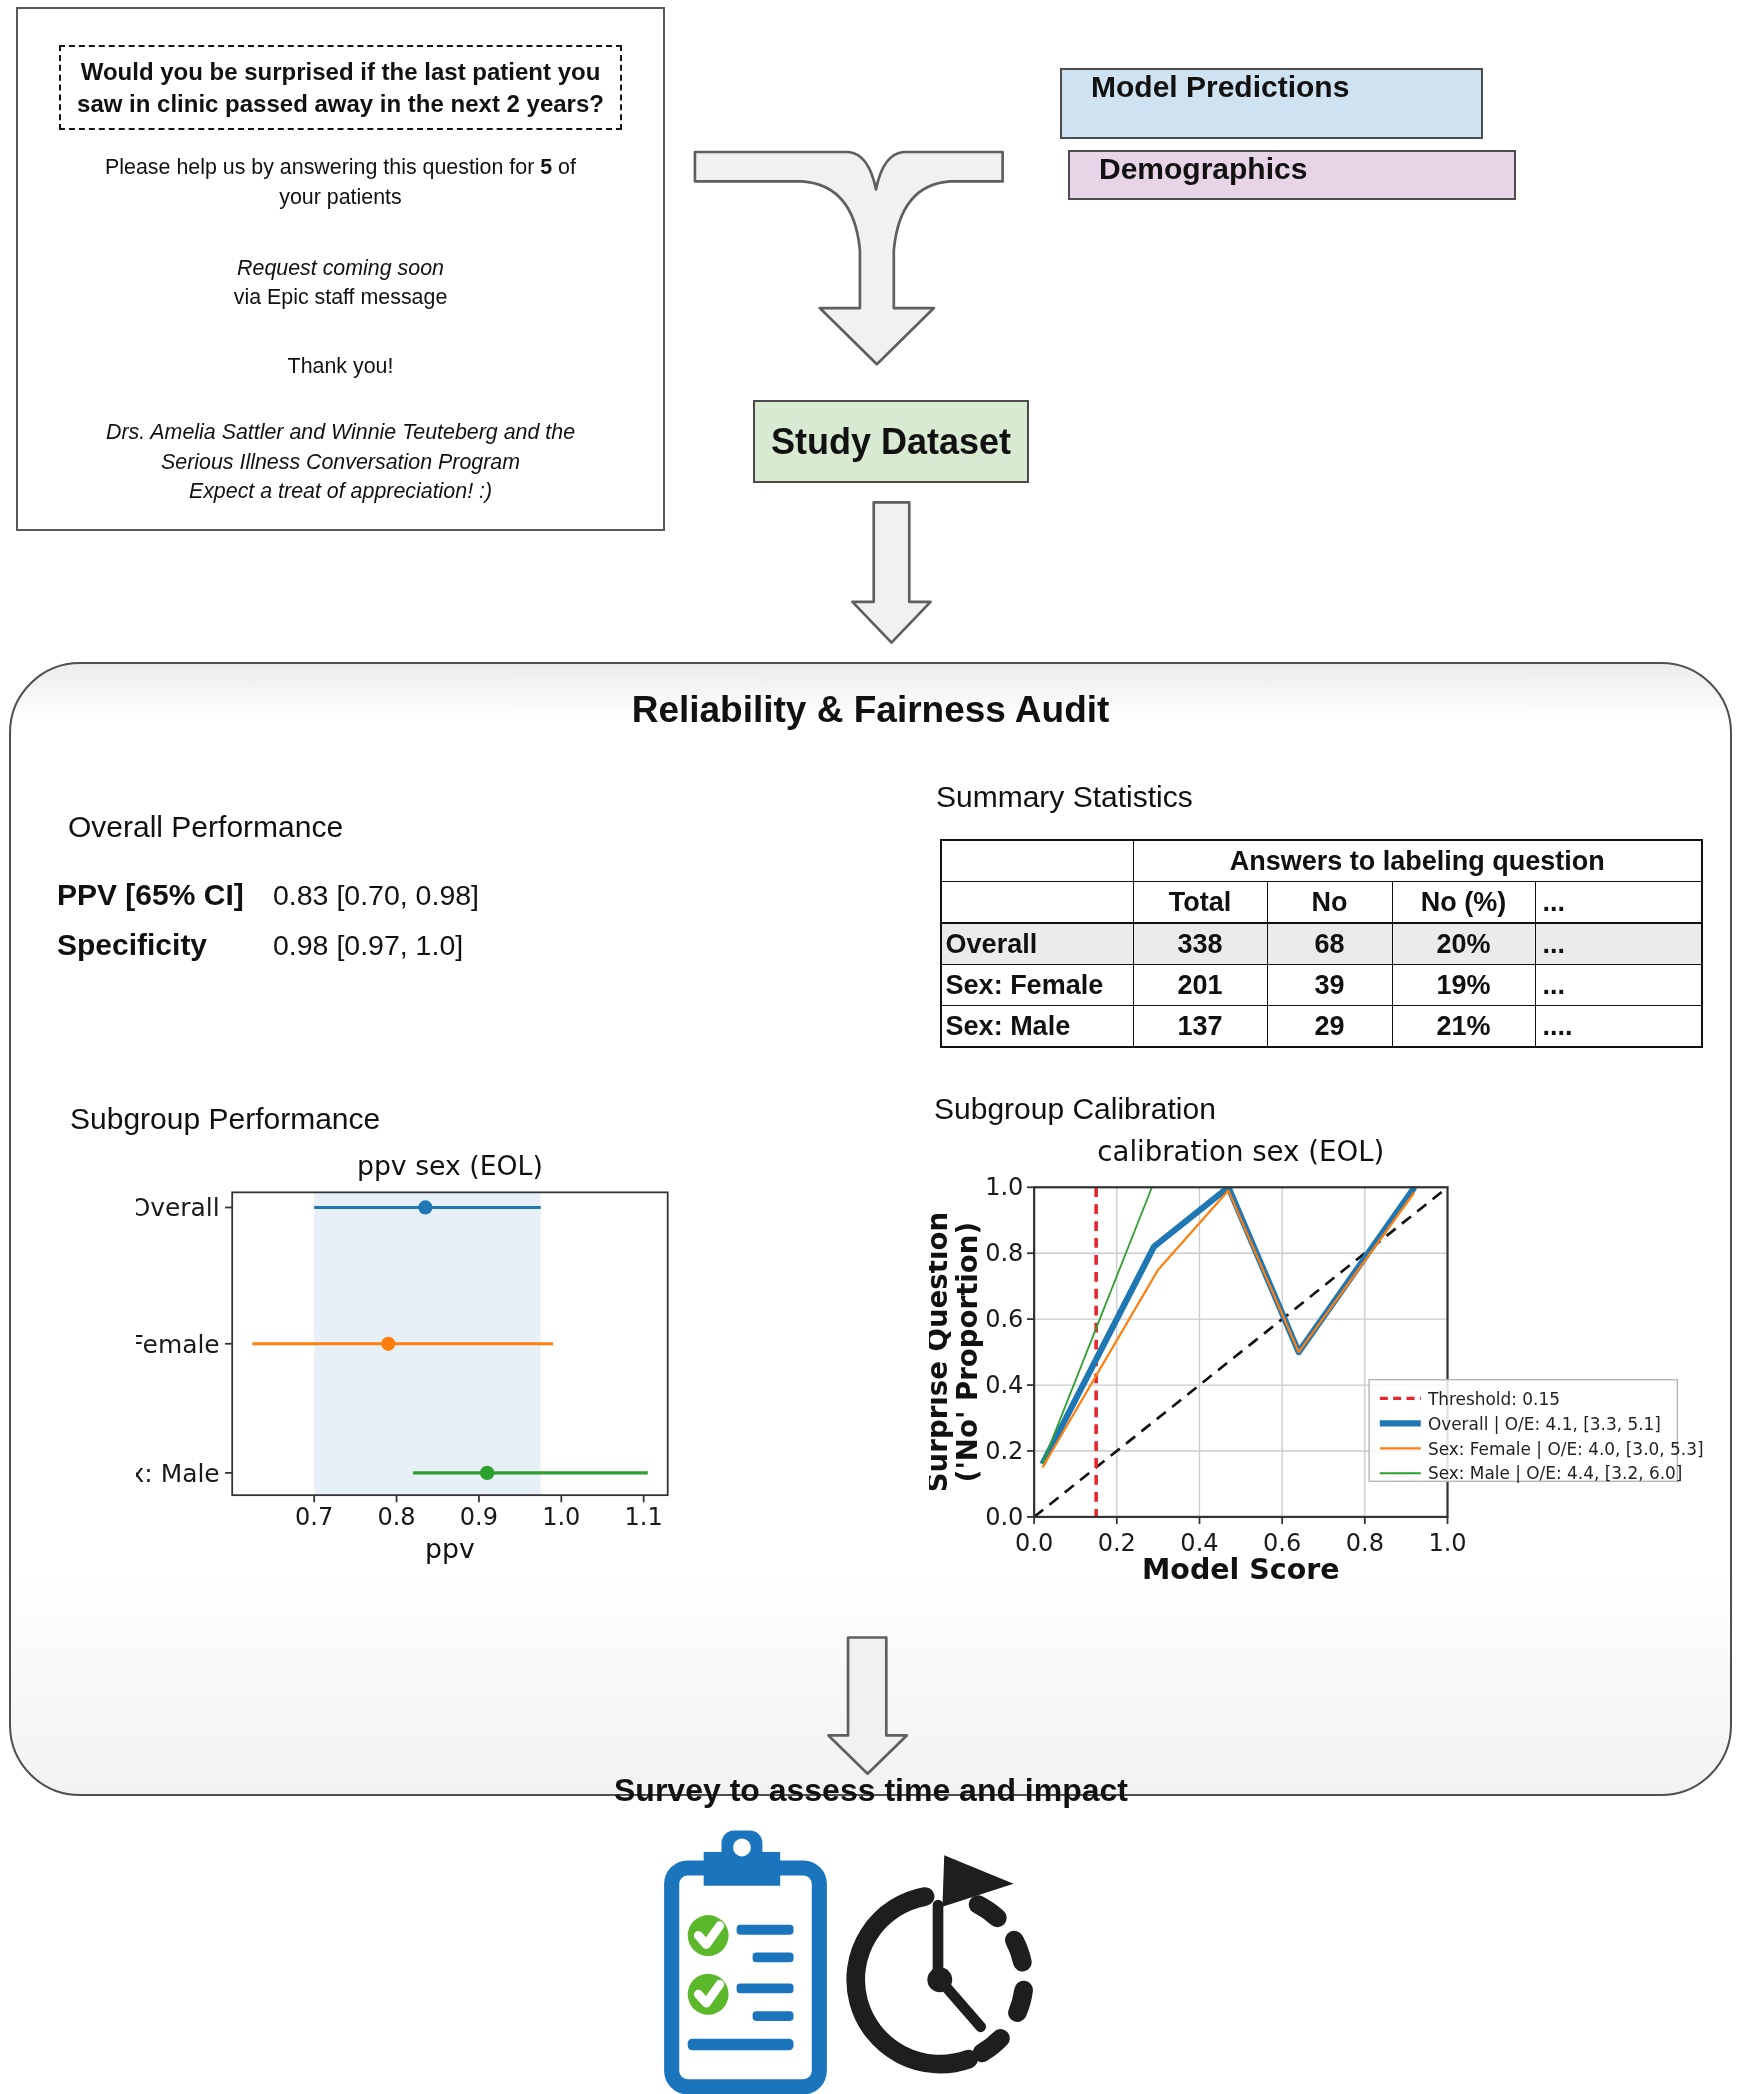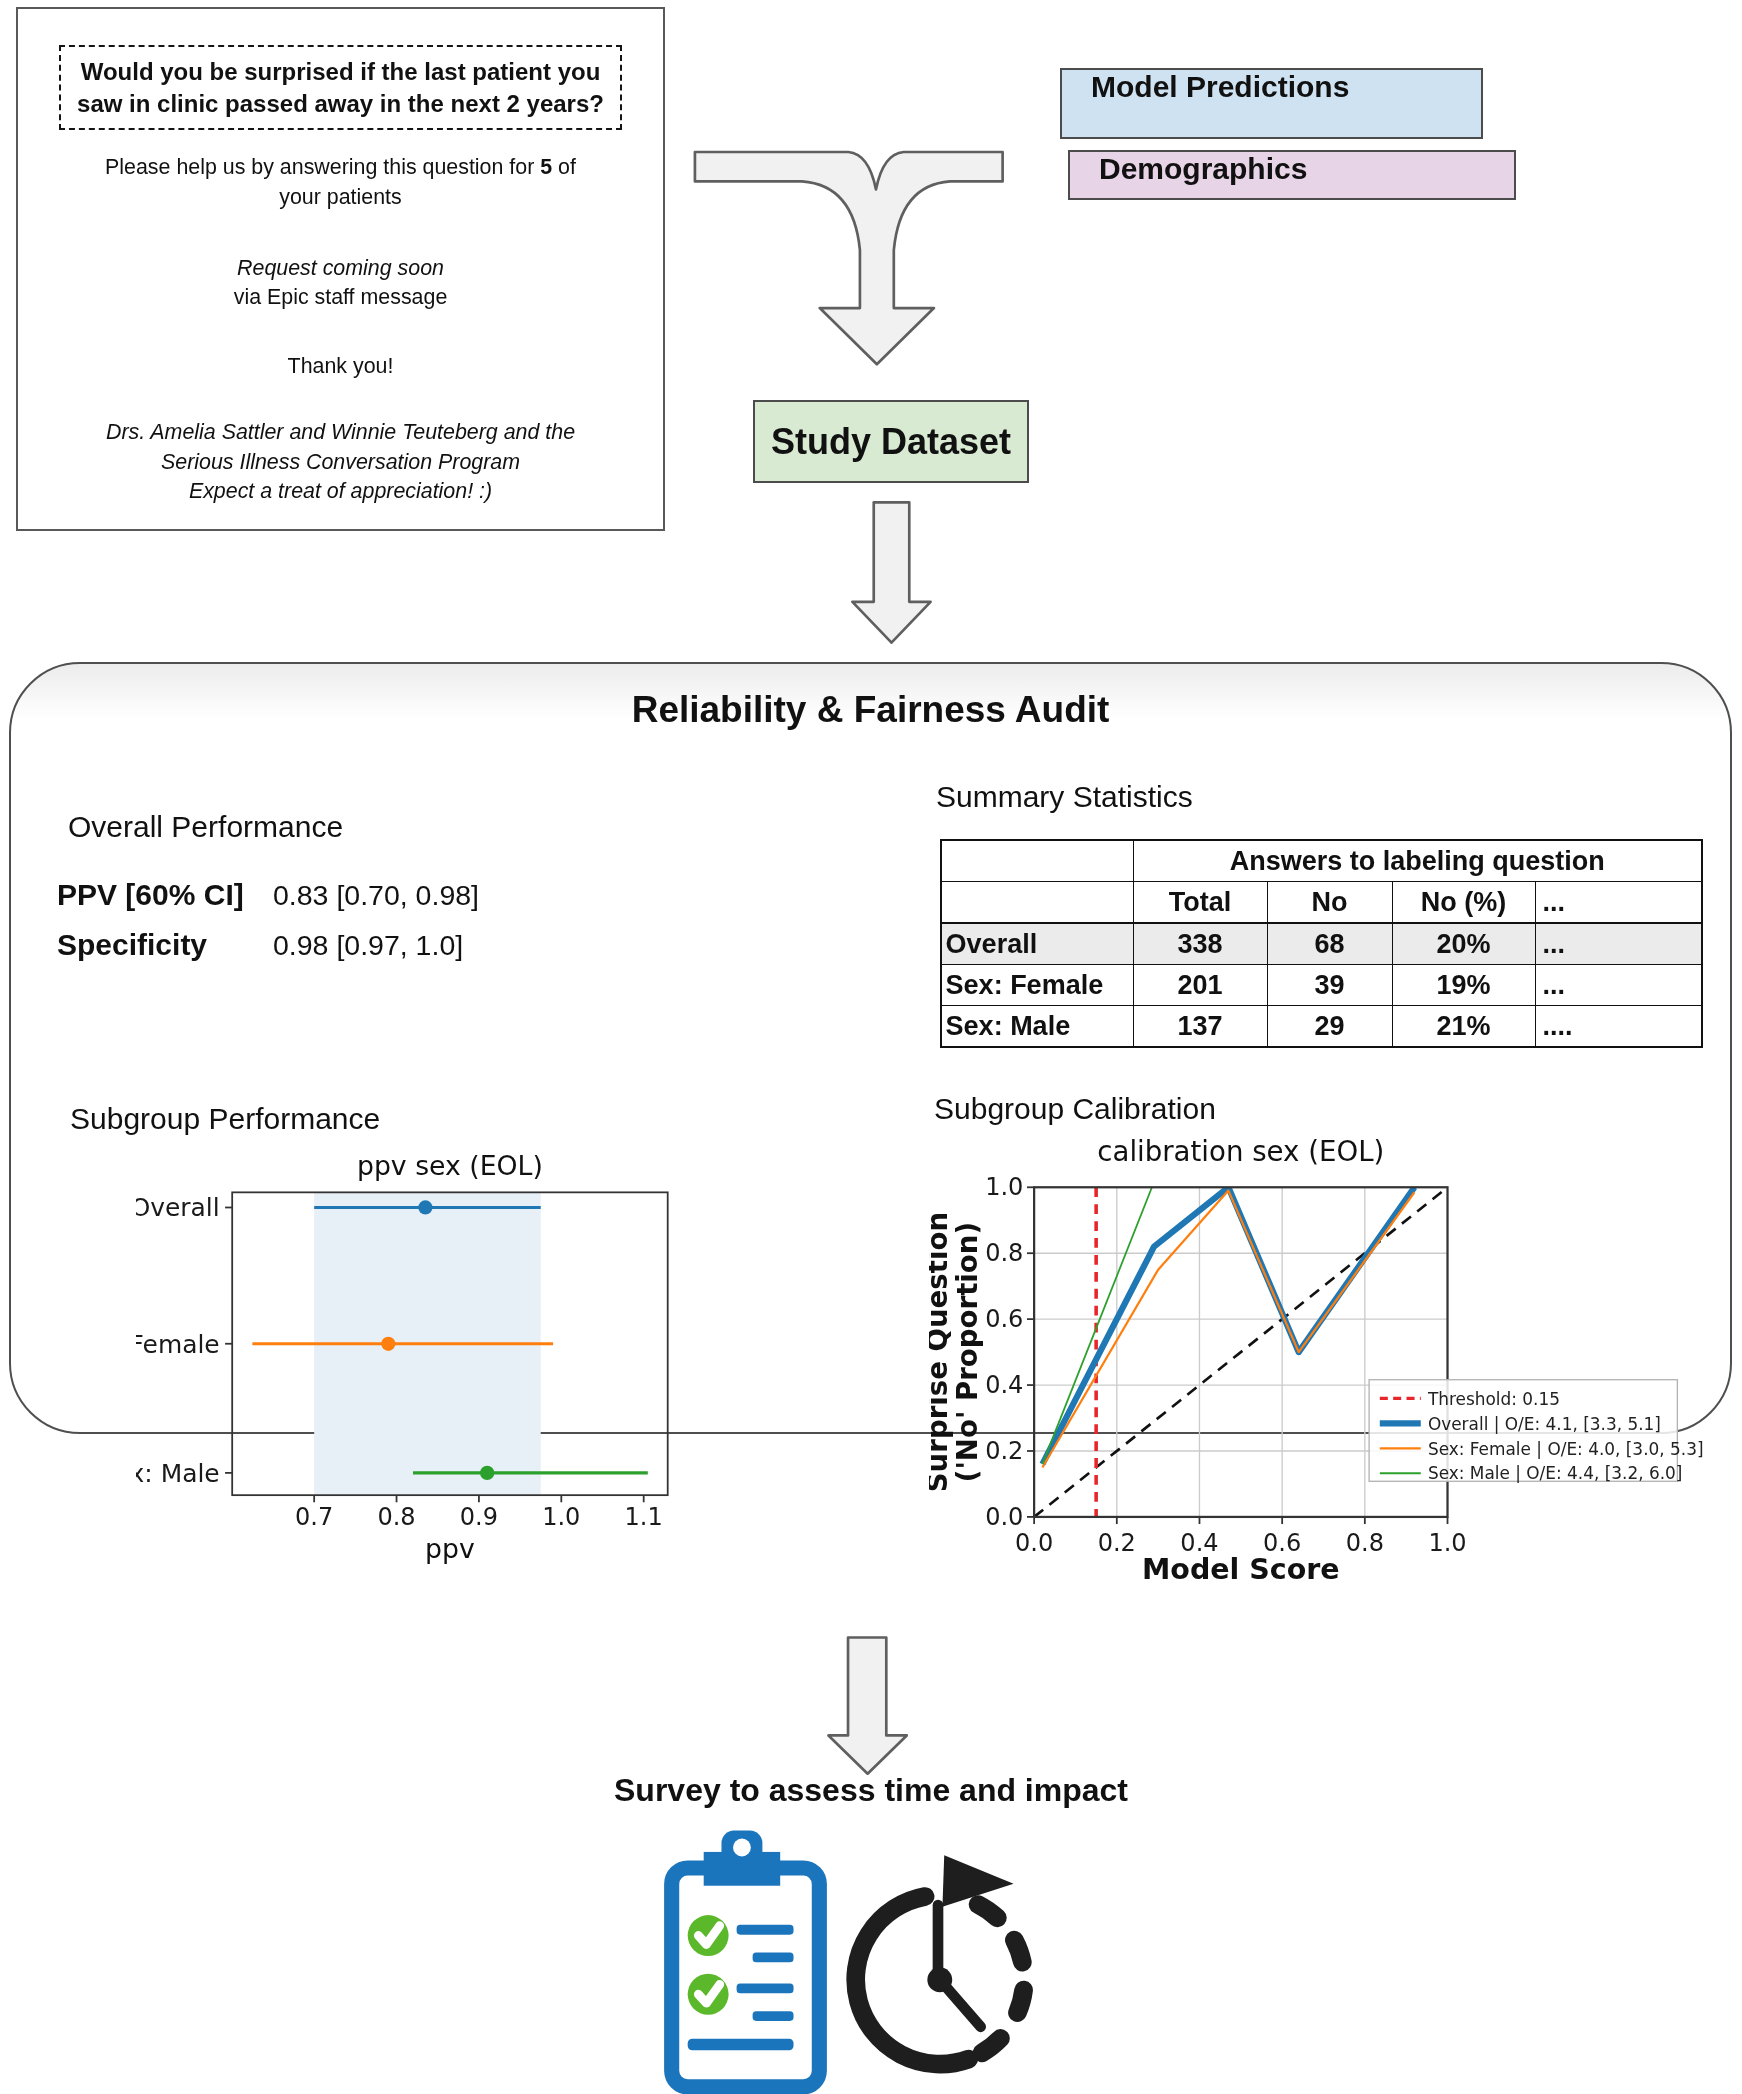--- a/index.html
+++ b/index.html
@@ -26,21 +26,21 @@
   #src-mp{left:1060px;top:68px;width:423px;height:71px;background:#cfe2f1}
   #src-dg{left:1068px;top:150px;width:448px;height:50px;background:#e7d4e6}
   #src-cp{left:1063px;top:205px;width:533px;height:53px;background:#f8c9cb}
 
   
   #study{left:753px;top:400px;width:276px;height:83px;background:#d9ead3;
          border:2.7px solid #4c4c4c;display:flex;align-items:center;justify-content:center;
          font-weight:bold;font-size:36px;box-sizing:border-box}
 
   
-  #panel{left:9px;top:662px;width:1723px;height:772px;border:2.7px solid #4f4f4f;
+  #panel{left:9px;top:662px;width:1723px;height:1134px;border:2.7px solid #4f4f4f;
          border-radius:71px;box-sizing:border-box;
          background:linear-gradient(180deg,#ececec 0,#ffffff 55px,#ffffff 902px,#f2f2f2 100%)}
   #panel-title{left:0;top:25px;width:100%;text-align:center;font-size:37px;font-weight:bold}
   .sec-h{font-size:30px;white-space:nowrap}
   #h-op{left:57px;top:146px}
   #h-ss{left:925px;top:116px}
   #h-sp{left:59px;top:438px}
   #h-sc{left:923px;top:428px}
 
   #metrics{left:46px;top:214px}
@@ -104,21 +104,21 @@
   <svg class="abs" style="left:847px;top:497px" width="89" height="151" viewBox="0 0 100 170">
     <path d="M 30,6 H 70 V 118 H 94 L 50,164 L 6,118 H 30 Z" fill="#f1f1f1" stroke="#5f5f5f" stroke-width="3" stroke-linejoin="round"></path>
   </svg>
 
   <div id="panel" class="abs">
     <div id="panel-title" class="abs">Reliability &amp; Fairness Audit</div>
 
     <div id="h-op" class="abs sec-h">Overall Performance</div>
     <div id="metrics" class="abs">
       <div class="mrow">
-        <div class="mlabel">PPV [60% CI]</div>
+        <div class="mlabel">PPV [65% CI]</div>
         <div class="mvalue">0.83 [0.70, 0.98]</div>
         </div>
       <div class="mrow">
         <div class="mlabel">Specificity</div>
         <div class="mvalue">0.98 [0.97, 1.0]</div>
         </div>
     </div>
 
     <div id="h-ss" class="abs sec-h">Summary Statistics</div>
     <div id="tablewrap" class="abs">

